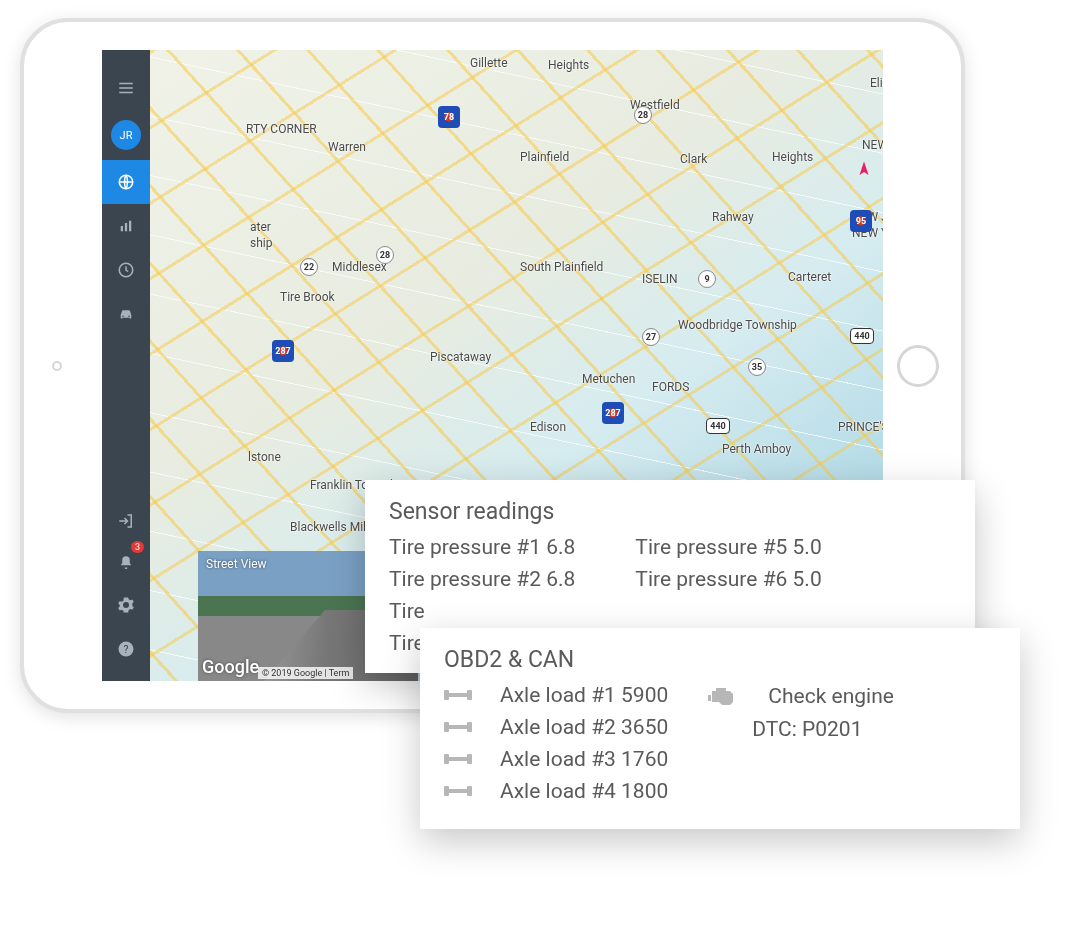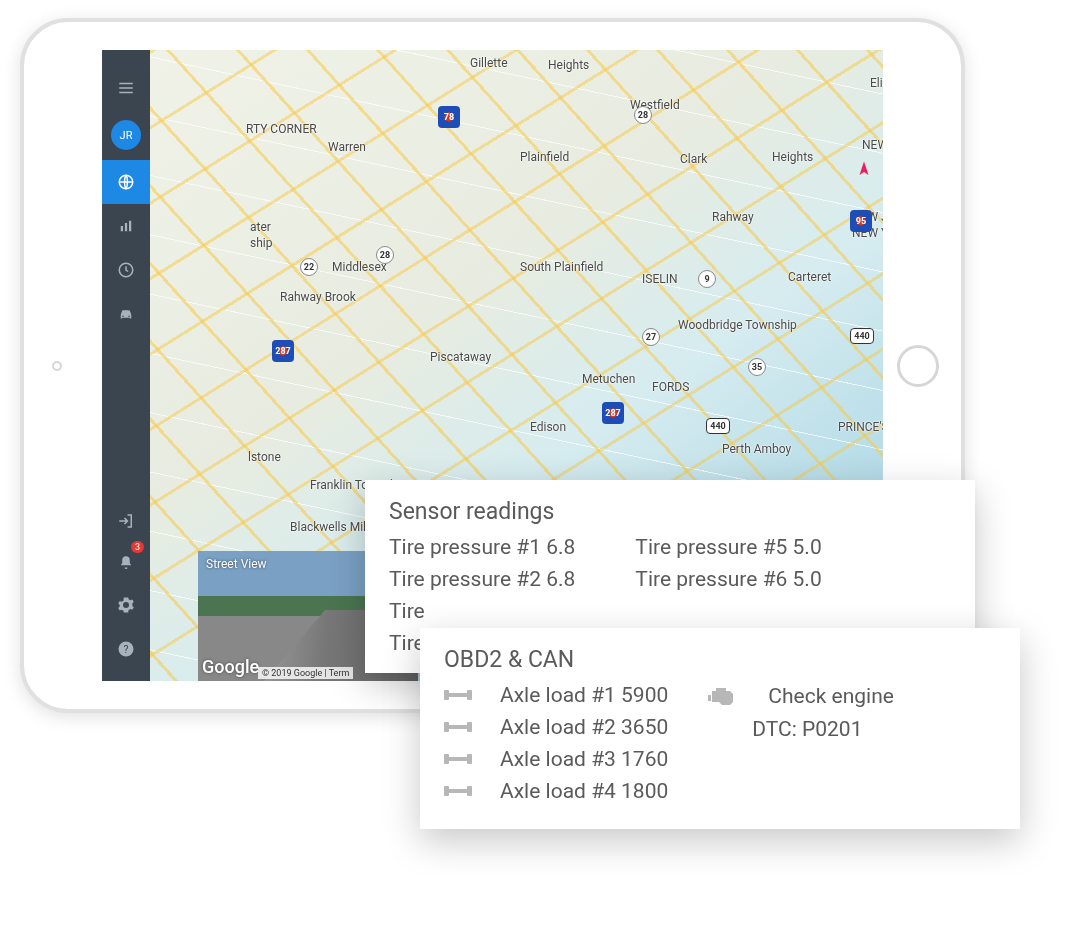--- a/index.html
+++ b/index.html
@@ -129,21 +129,21 @@
           <div class="city" style="left: 96px; top: 72px;">RTY CORNER</div>
           <div class="city" style="left: 100px; top: 170px;">ater</div>
           <div class="city" style="left: 100px; top: 186px;">ship</div>
           <div class="city" style="left: 182px; top: 210px;">Middlesex</div>
           <div class="city" style="left: 562px; top: 160px;">Rahway</div>
           <div class="city" style="left: 702px; top: 160px;">NEW JERSEY</div>
           <div class="city" style="left: 702px; top: 176px;">NEW YORK</div>
           <div class="city" style="left: 370px; top: 210px;">South Plainfield</div>
           <div class="city" style="left: 492px; top: 222px;">ISELIN</div>
           <div class="city" style="left: 638px; top: 220px;">Carteret</div>
-          <div class="city" style="left: 130px; top: 240px;">Rahway Brook</div>
+          <div class="city" style="left: 130px; top: 240px;">Tire Brook</div>
           <div class="city" style="left: 528px; top: 268px;">Woodbridge Township</div>
           <div class="city" style="left: 280px; top: 300px;">Piscataway</div>
           <div class="city" style="left: 432px; top: 322px;">Metuchen</div>
           <div class="city" style="left: 502px; top: 330px;">FORDS</div>
           <div class="city" style="left: 688px; top: 370px;">PRINCE'S BAY</div>
           <div class="city" style="left: 380px; top: 370px;">Edison</div>
           <div class="city" style="left: 572px; top: 392px;">Perth Amboy</div>
           <div class="city" style="left: 98px; top: 400px;">lstone</div>
           <div class="city" style="left: 160px; top: 428px;">Franklin Township</div>
           <div class="city" style="left: 720px; top: 430px;">Raritan Bay</div>

